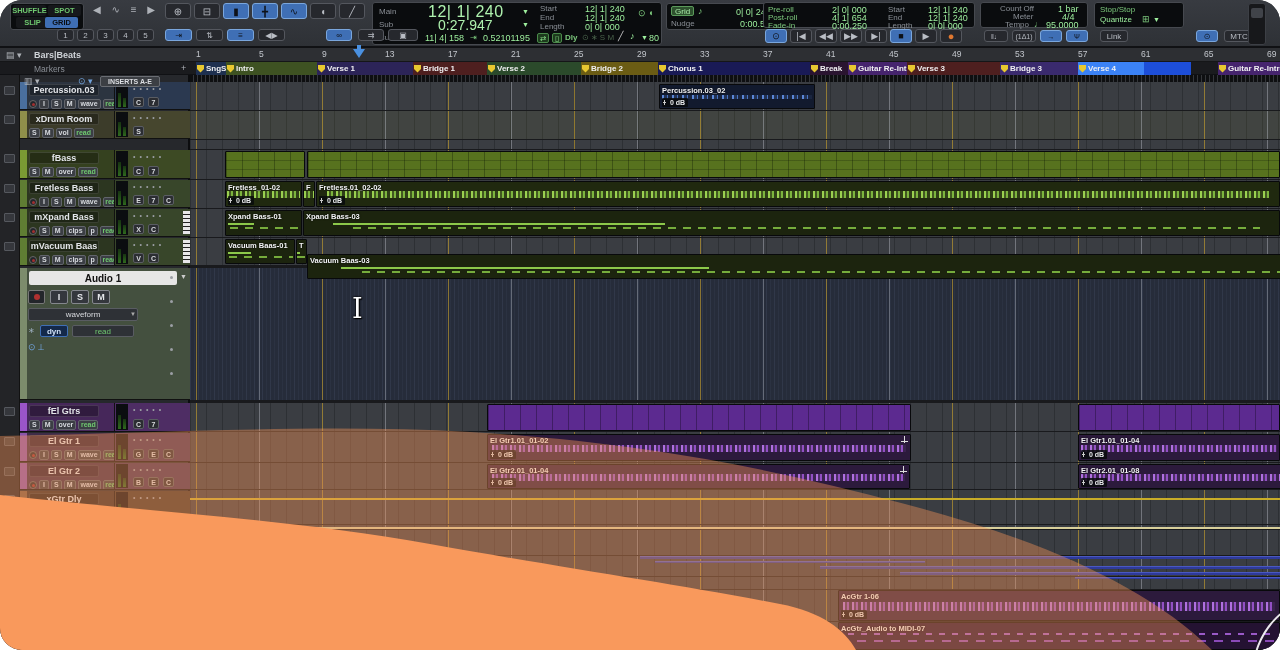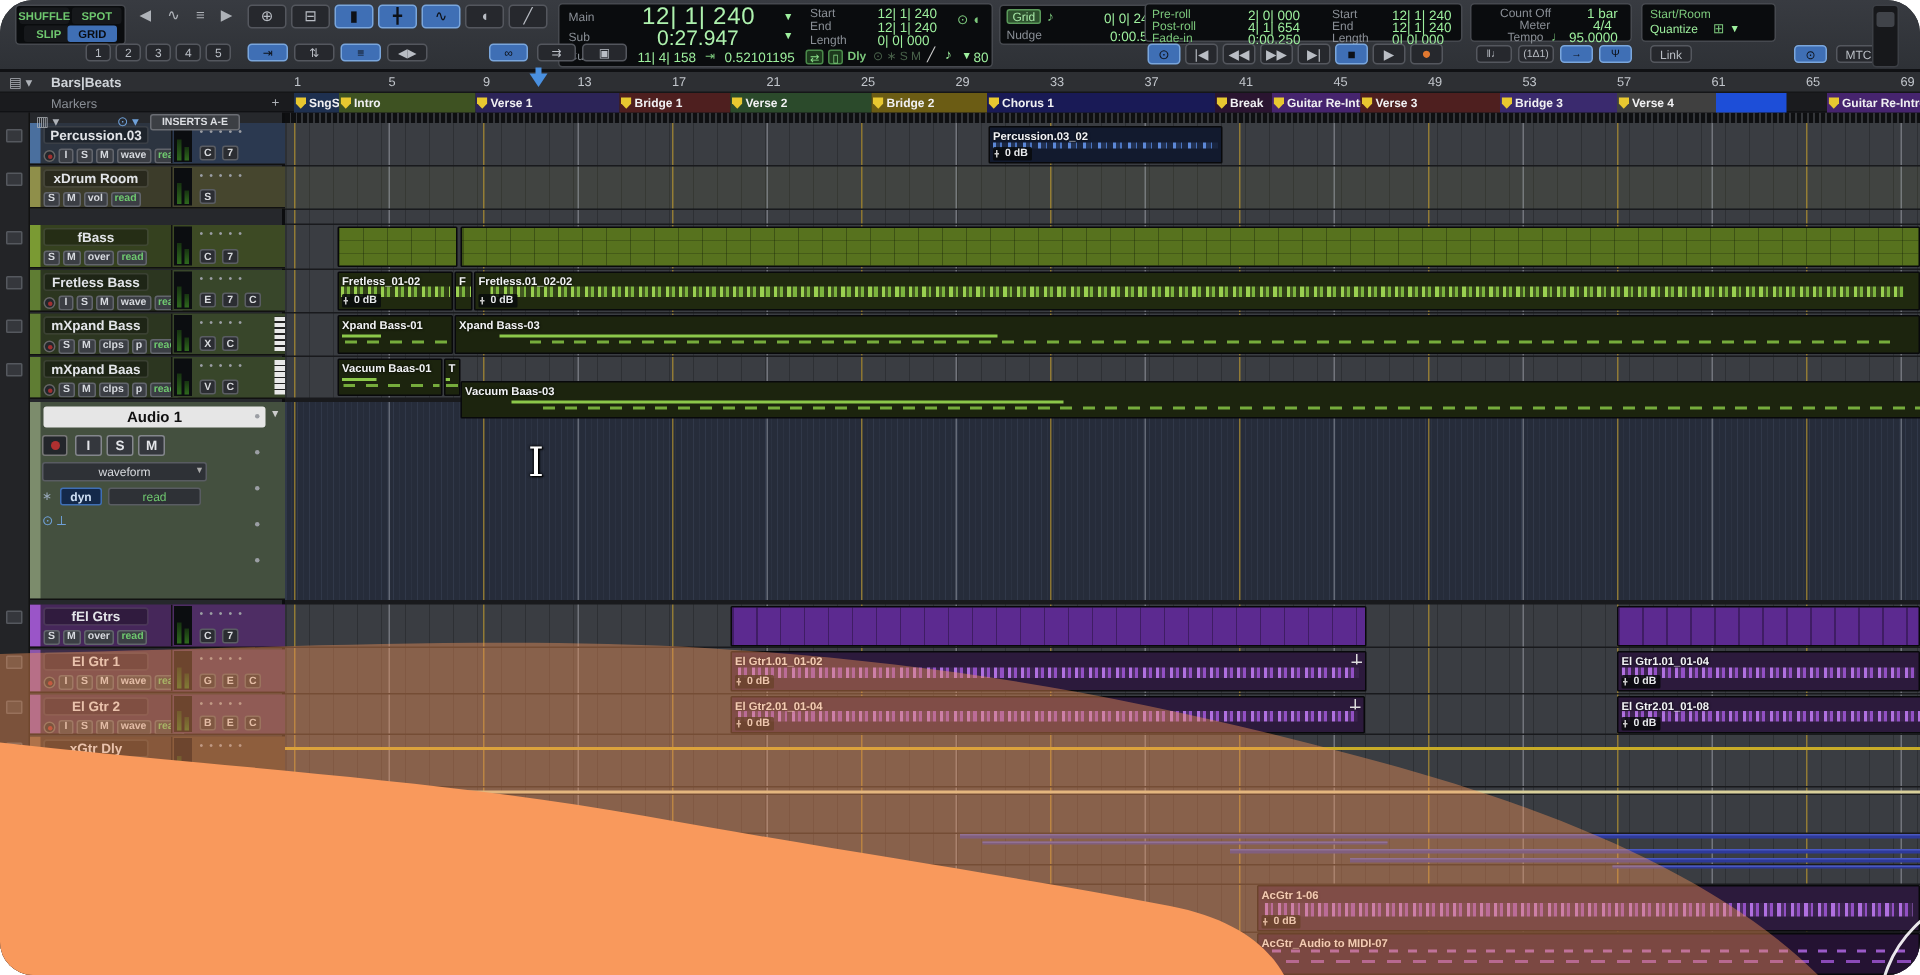--- a/index.html
+++ b/index.html
@@ -146,21 +146,21 @@
 
     <div class="panel" style="left:763px;top:2px;width:212px;height:26px;"></div>
     <div id="trRows"></div>
     <div id="trBtns"></div>
 
     <div class="panel" style="left:980px;top:2px;width:108px;height:26px;"></div>
     <div id="tempoRows"></div>
     <div id="tempoBtns"></div>
 
     <div class="panel" style="left:1094px;top:2px;width:90px;height:26px;"></div>
-    <span class="abs grn" style="left:1100px;top:5px;font-size:8px;">Start/Room</span>
+    <span class="abs grn" style="left:1100px;top:5px;font-size:8px;">Stop/Stop</span>
     <span class="abs lbl" style="left:1100px;top:15px;color:#9ef09e;">Quantize</span>
     <span class="abs grn" style="left:1142px;top:14px;font-size:9px;">⊞</span>
     <span class="abs caret" style="left:1153px;top:16px;">▼</span>
     <div class="tbtn sm" style="left:1100px;top:30px;width:28px;">Link</div>
     <div class="tbtn sm on" style="left:1196px;top:30px;width:22px;">⊙</div>
     <div class="tbtn sm" style="left:1224px;top:30px;width:30px;">MTC</div>
     <div class="vslider" style="left:1248px;top:3px;width:18px;height:42px;">
         <div class="thumb" style="top:4px;"></div>
       </div>
   <div class="modebtn" style="left: 13px; top: 5px;">SHUFFLE</div>
@@ -295,21 +295,21 @@
         <span>Guitar Re-Intro</span>
       </div>
       <div class="mseg" style="left: 907px; width: 93px; background: rgb(78, 31, 31);">
         <div class="mtag"></div>
         <span>Verse 3</span>
       </div>
       <div class="mseg" style="left: 1000px; width: 78px; background: rgb(58, 42, 110);">
         <div class="mtag"></div>
         <span>Bridge 3</span>
       </div>
-      <div class="mseg" style="left: 1078px; width: 94px; background: #404040;">
+      <div class="mseg" style="left: 1078px; width: 94px; background: #3b82f6;">
         <div class="mtag"></div>
         <span>Verse 4</span>
       </div>
       <div class="mseg" style="left: 1144px; width: 46px; background: #1d4ed8; padding-left: 47px;">
         <div class="mtag"></div>
         <span>Bridge 4</span>
       </div>
       <div class="mseg" style="left: 1218px; width: 62px; background: rgb(70, 36, 110);">
         <div class="mtag"></div>
         <span>Guitar Re-Intro 2</span>
@@ -442,21 +442,21 @@
           <div class="dots">•••••</div>
           <div class="lets">
             <div class="lchip">X</div>
             <div class="lchip">C</div>
           </div>
           <div class="pkeys"></div>
         </div>
       </div>
       <div class="lhdr" style="top: 163px; height: 28px; background: rgb(44, 54, 32);">
         <div class="ctab" style="background: rgb(95, 125, 51);"></div>
-        <div class="tname">mXpand Baas</div>
+        <div class="tname">mVacuum Baas</div>
         <div class="btnrow">
           <div class="recdot"></div>
           <div class="ch">S</div>
           <div class="ch">M</div>
           <div class="ch">clps</div>
           <div class="ch">p</div>
           <div class="ch read">read</div>
         </div>
         <div class="rarea" style="background: rgb(56, 70, 42);">
           <div class="meterbg">

